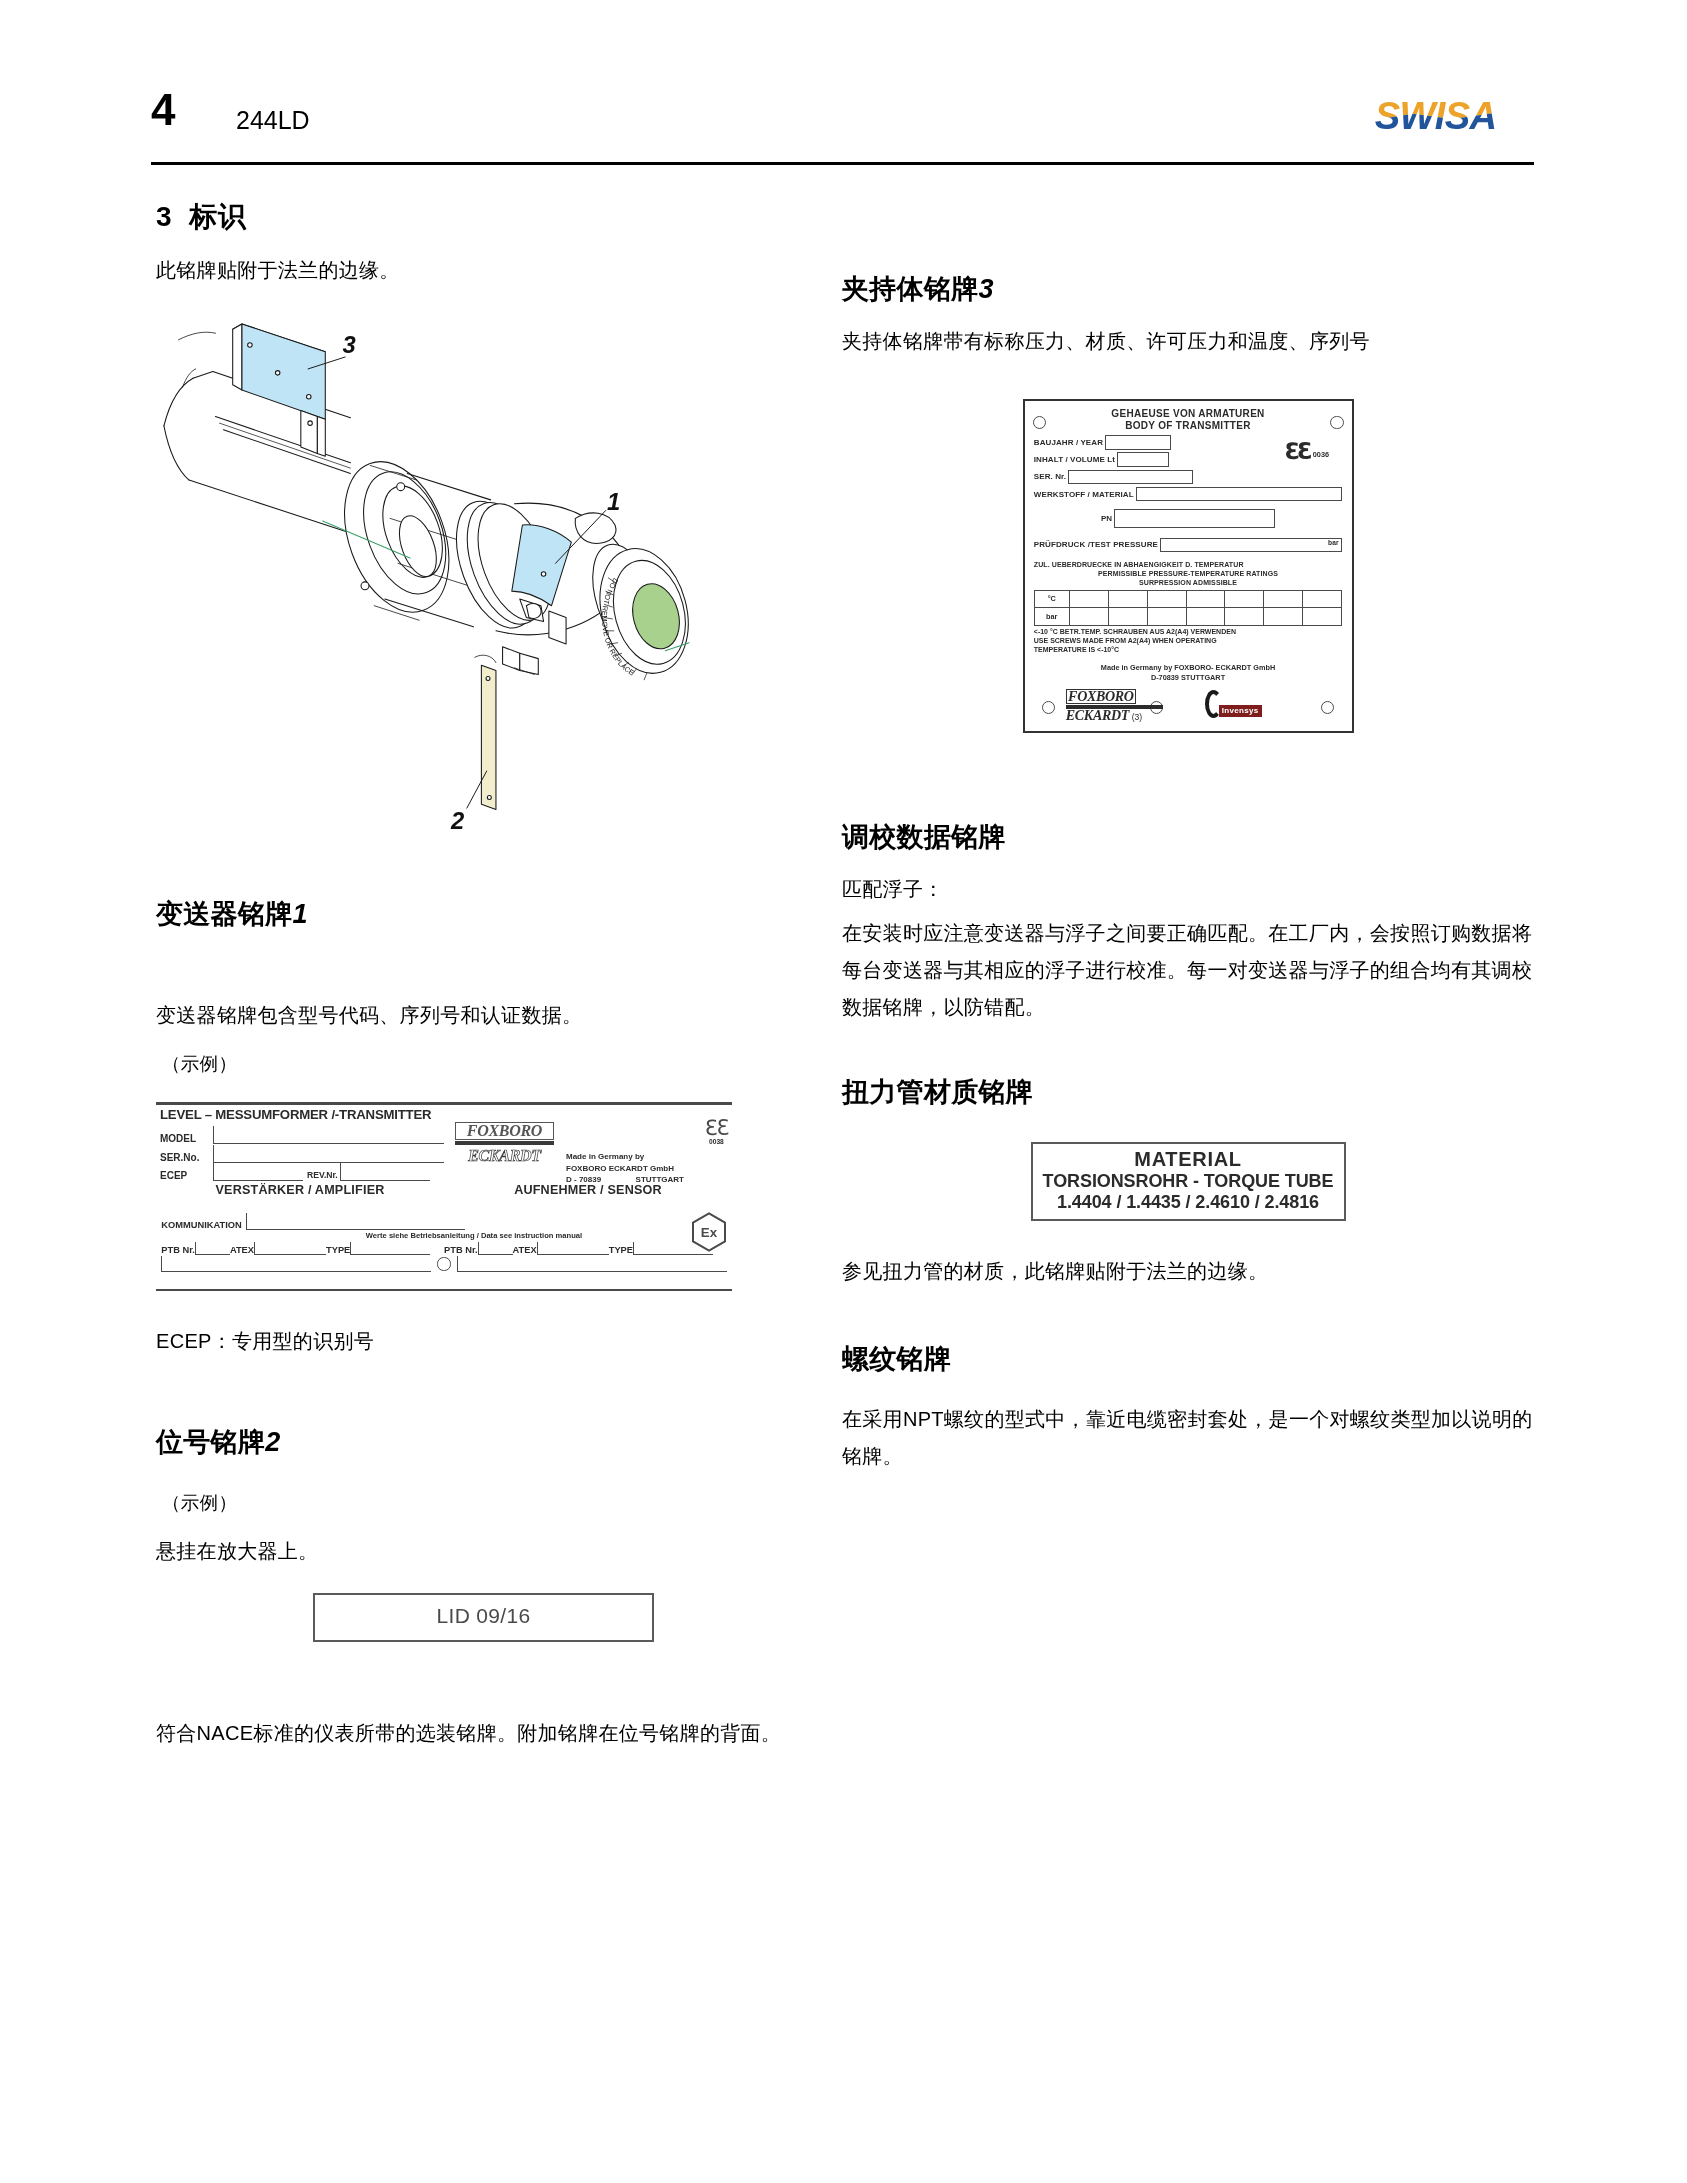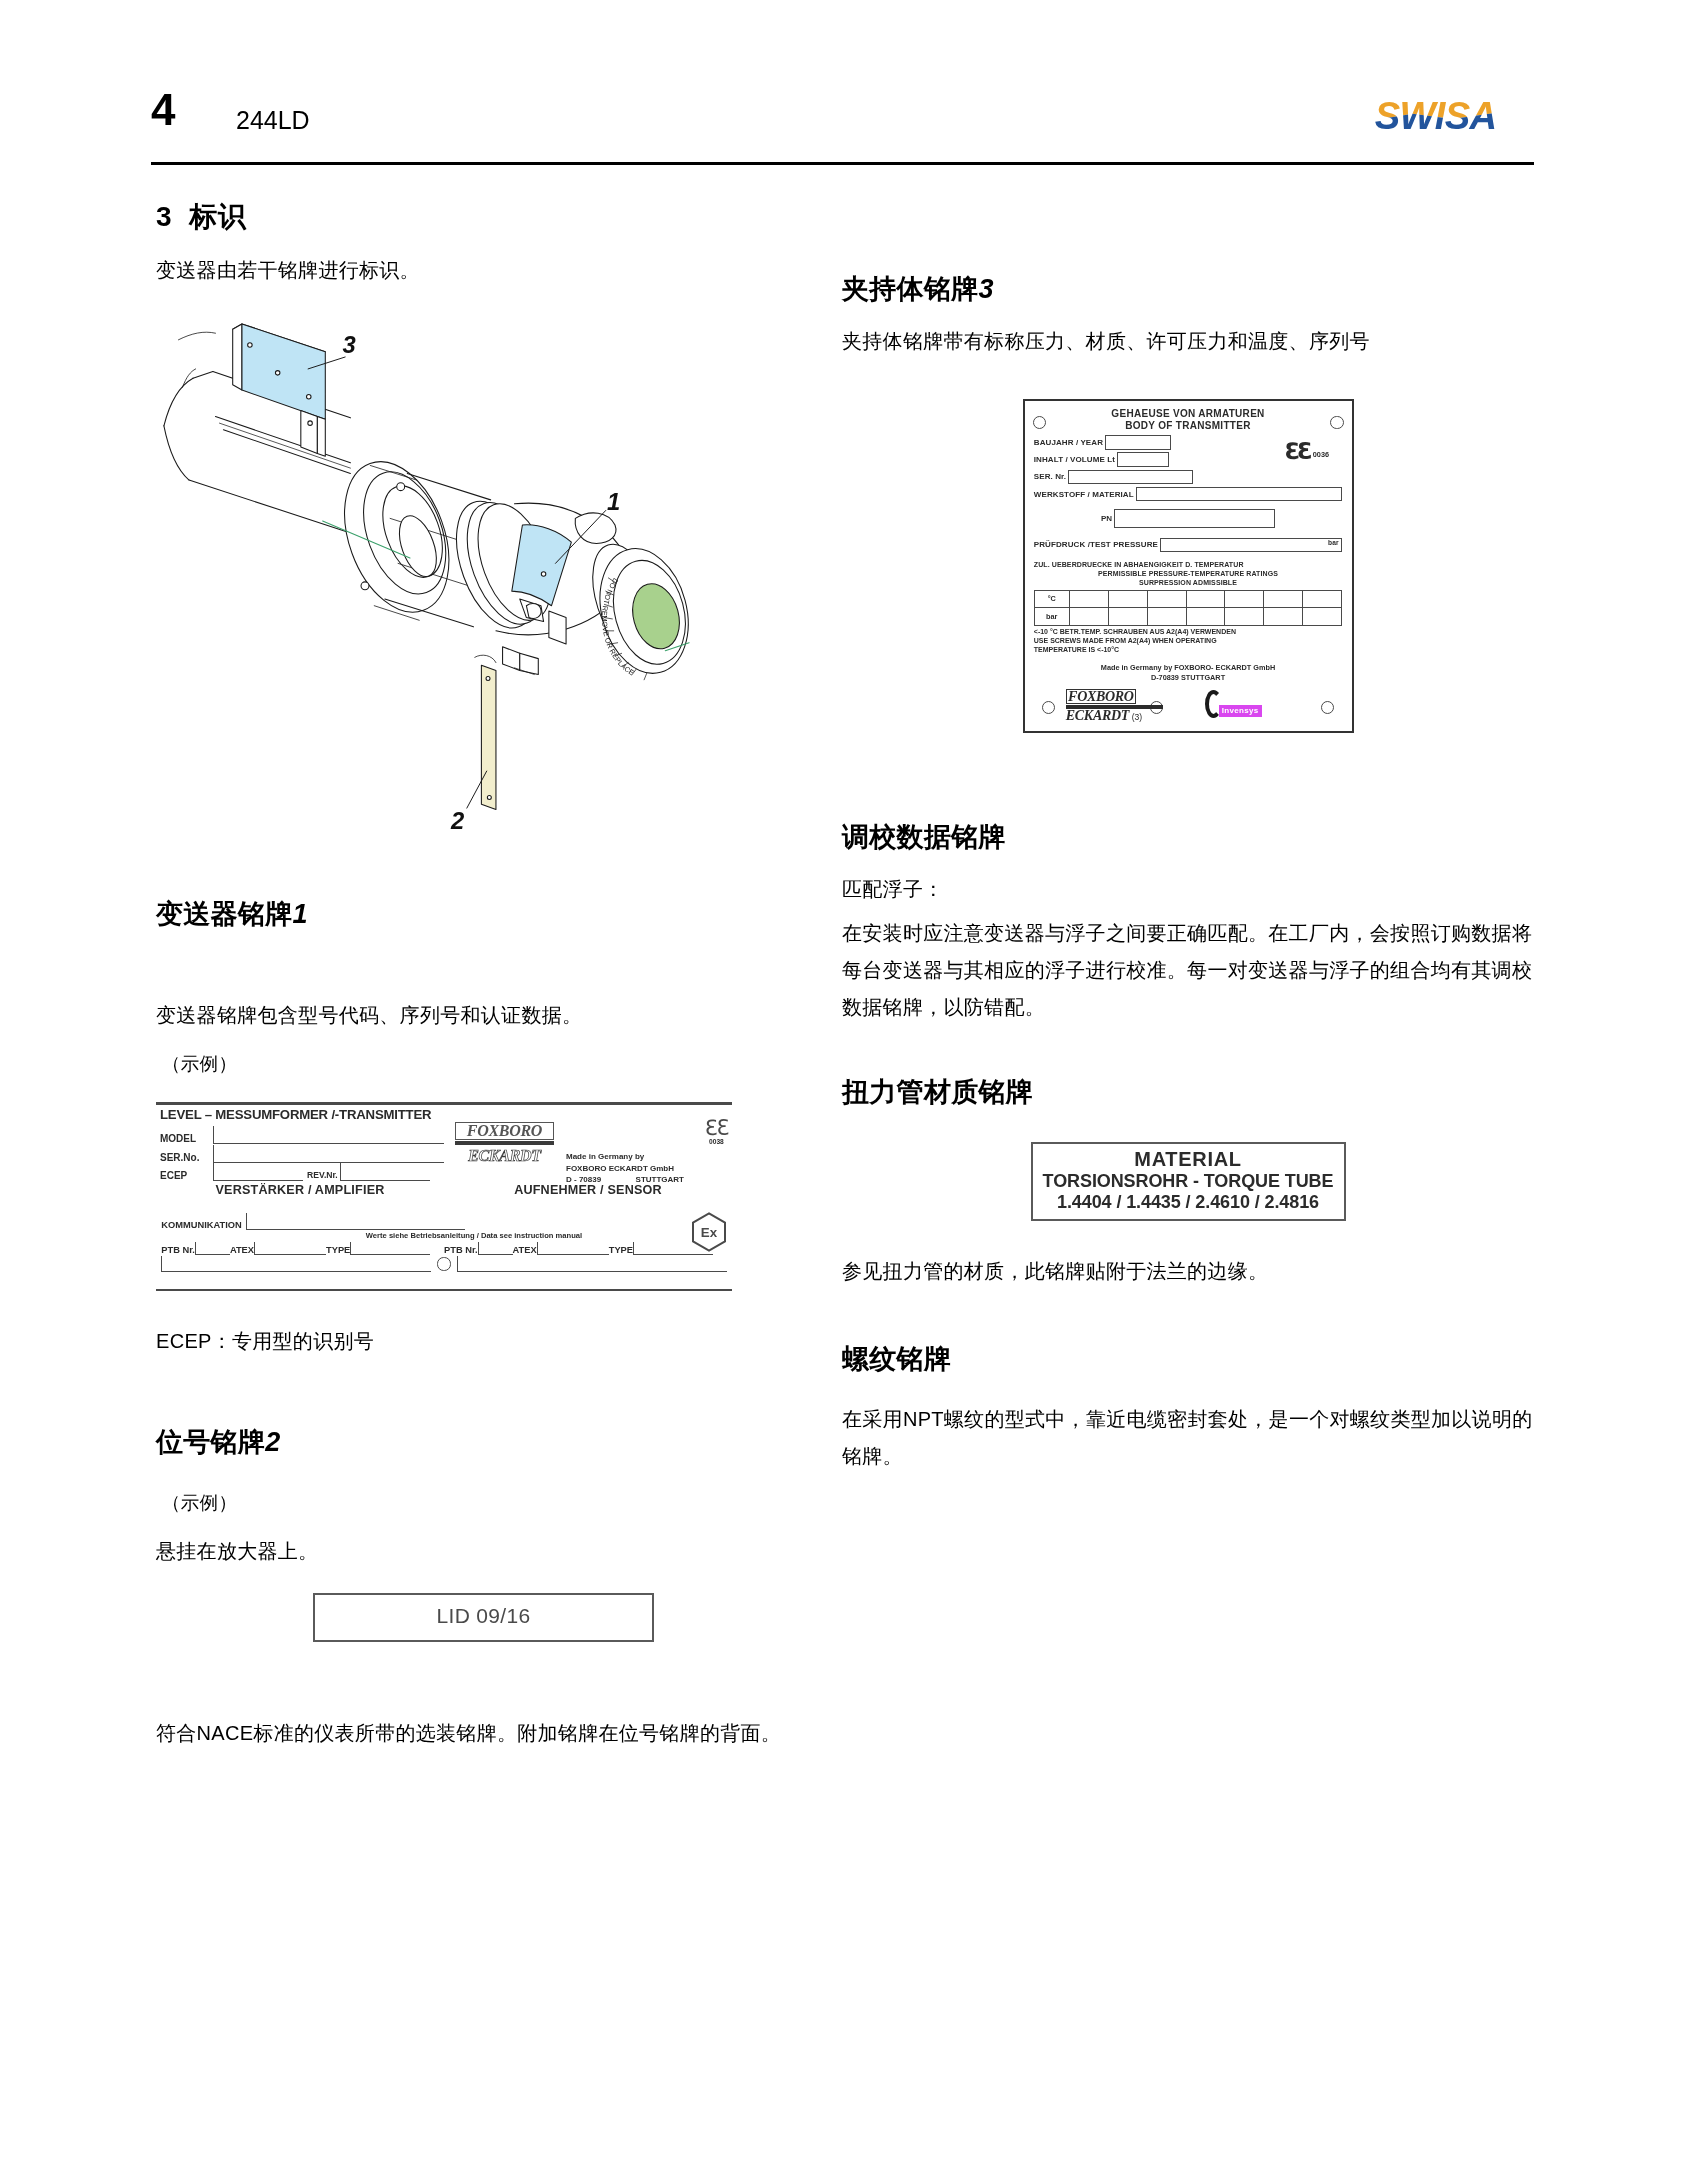--- a/index.html
+++ b/index.html
@@ -297,21 +297,21 @@
   }
   .pb-invensys .arc {
     width: 17px;
     height: 28px;
     border: 4.6px solid #1a1a1a;
     border-right-color: transparent;
     border-radius: 50%;
     box-sizing: border-box;
   }
   .pb-invensys .word {
-    background: #d946ef;
+    background: #7f1d1d;
     color: #fff;
     font-size: 8px;
     font-weight: bold;
     padding: 1.3px 4px 1.3px 2.6px;
     margin-left: -2.6px;
     margin-bottom: 1.3px;
     letter-spacing: 0.3px;
   }
 
   
@@ -580,21 +580,21 @@
   </div>
 
   <div class="col-left">
 
     <div class="h-section">
       <span>3</span>&nbsp;
       <span>标识</span>
     </div>
 
     <div class="sp-36"></div>
-    <p class="body-text">变送器由若干铭牌进行标识。</p>
+    <p class="body-text">此铭牌贴附于法兰的边缘。</p>
 
     <div class="sp-30"></div>
 
     <div class="figure-drawing">
       <svg viewBox="0 0 830 810" width="549" height="536">
         <g fill="none" stroke="#1a1a1a" stroke-width="1.6" stroke-linejoin="round" stroke-linecap="round">
 
           <path d="M18 190 C28 150 44 128 62 118"></path>
           <path d="M18 190 C26 230 40 258 56 272"></path>
           <path d="M62 118 L92 108"></path>

